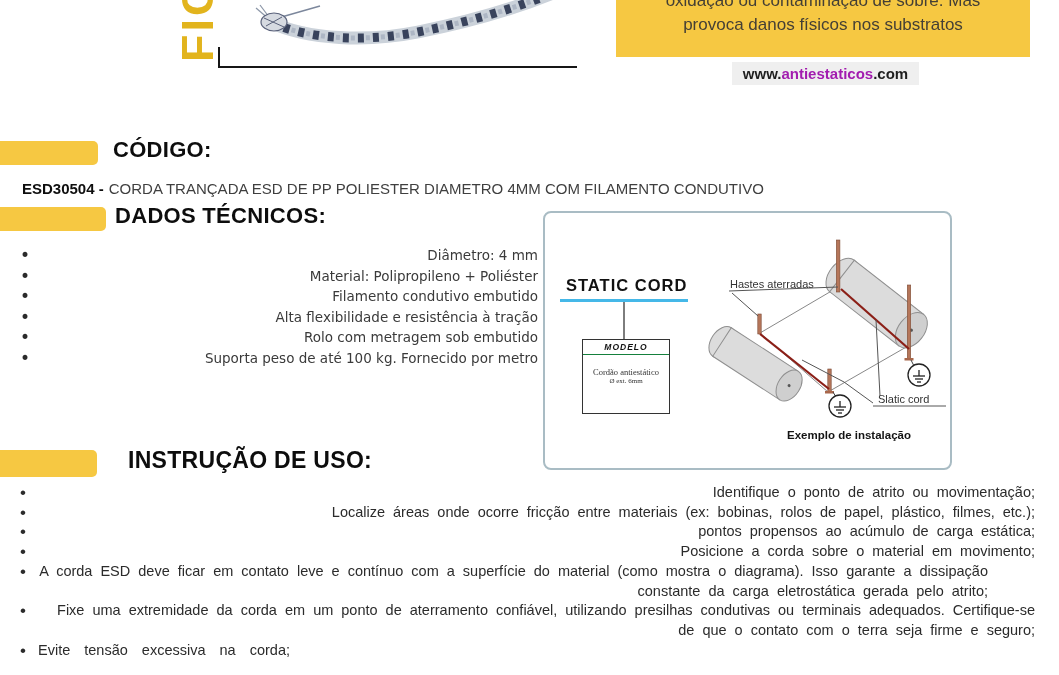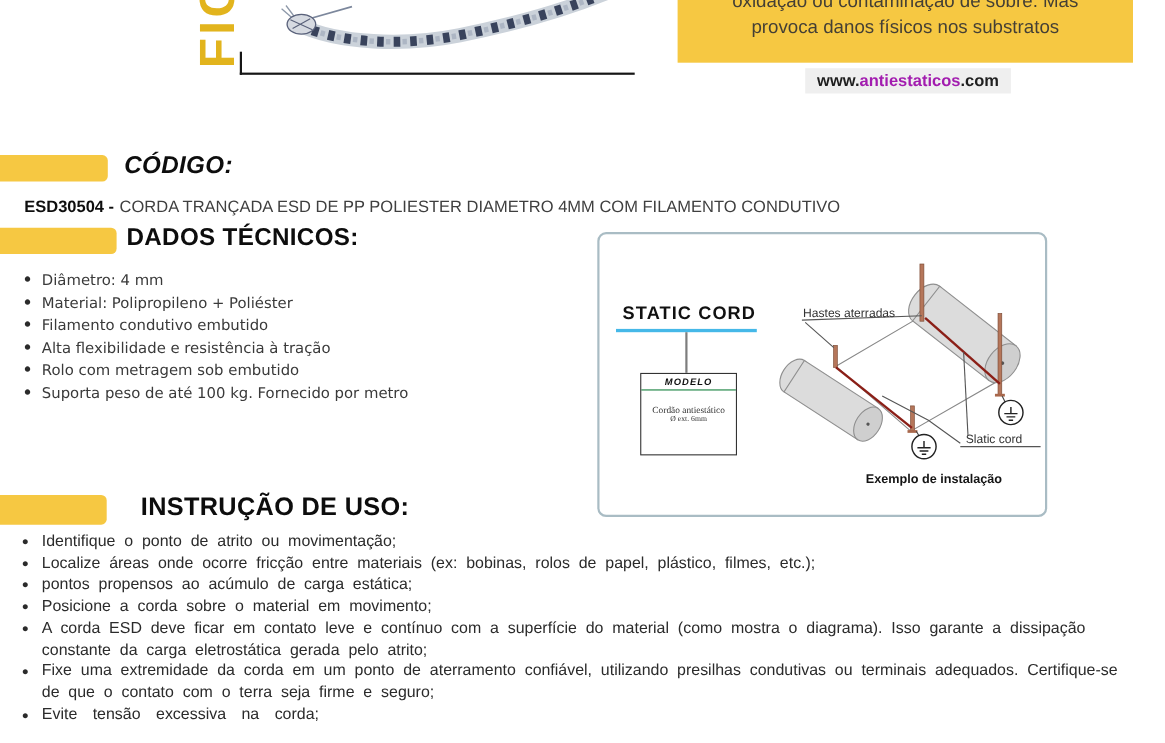--- a/index.html
+++ b/index.html
@@ -18,31 +18,31 @@
   .website{position:absolute;left:732px;top:62px;width:187px;height:23px;background:#EFEFEF;
        text-align:center;font-size:15px;font-weight:700;line-height:23px;color:#1f1f1f;}
   .website .brand{color:#a21caf;}
 
   
   .bar{position:absolute;left:0;background:#F6C842;border-radius:0 5px 5px 0;}
   .bar-codigo{top:141px;width:98px;height:24px;}
   .bar-dados{top:207px;width:106px;height:24px;}
   .bar-instrucao{top:450px;width:97px;height:27px;}
   .h{position:absolute;font-weight:700;color:#0d0d0d;letter-spacing:0.3px;}
-  .h-codigo{left:113px;top:137px;font-size:22px;font-style:italic;}
+  .h-codigo{left:113px;top:137px;font-size:22px;}
   .h-dados{left:115px;top:203px;font-size:22px;}
   .h-instrucao{left:128px;top:447px;font-size:23px;}
 
   .code-line{position:absolute;left:22px;top:180px;margin:0;font-size:15px;color:#3f3f3f;white-space:nowrap;}
   .code-line b{color:#0e0e0e;}
   .code-line span{margin-left:5px;}
 
   
   ul.blist{list-style:none;margin:0;padding:0;}
-  ul.blist li{position:relative;padding-left:20px;}
+  ul.blist li{position:relative;padding-left:20px;text-align:right;}
   ul.blist li::before{content:"\2022";position:absolute;left:2px;font-size:17px;color:#2b2b2b;}
   .dados-list{position:absolute;left:18px;top:245px;width:520px;
        font-family:"DejaVu Sans",sans-serif;font-size:13.5px;line-height:20.6px;color:#3A3A3A;}
   .instrucao-list{position:absolute;left:18px;top:483px;width:1017px;
        font-size:14.5px;line-height:19.7px;color:#2b2b2b;word-spacing:4px;}
   .instrucao-list li:nth-child(5){max-width:950px;}
   .instrucao-list li:nth-child(7){text-align:justify;word-spacing:10px;}
 
   
   .diagram-box{position:absolute;left:543px;top:211px;width:405px;height:255px;background:#fff;

